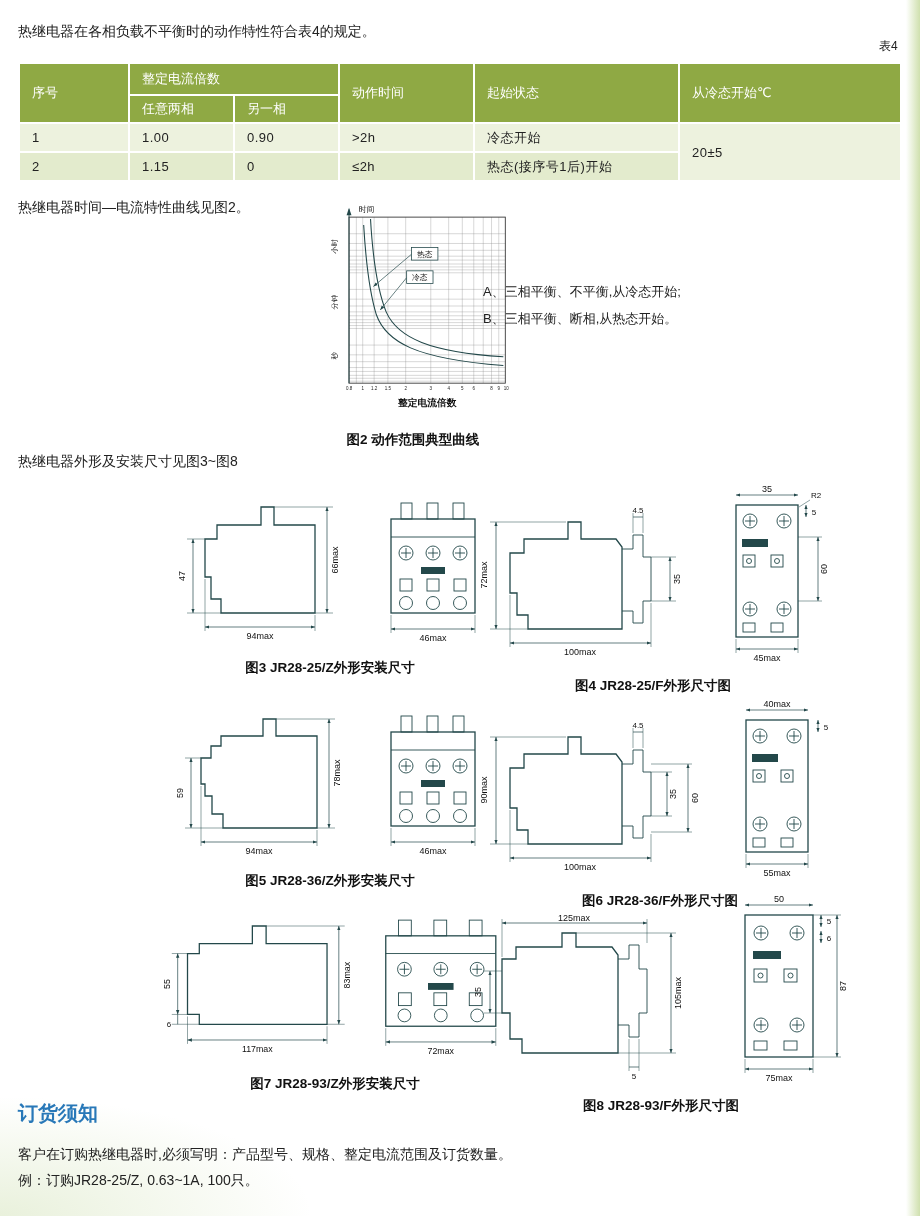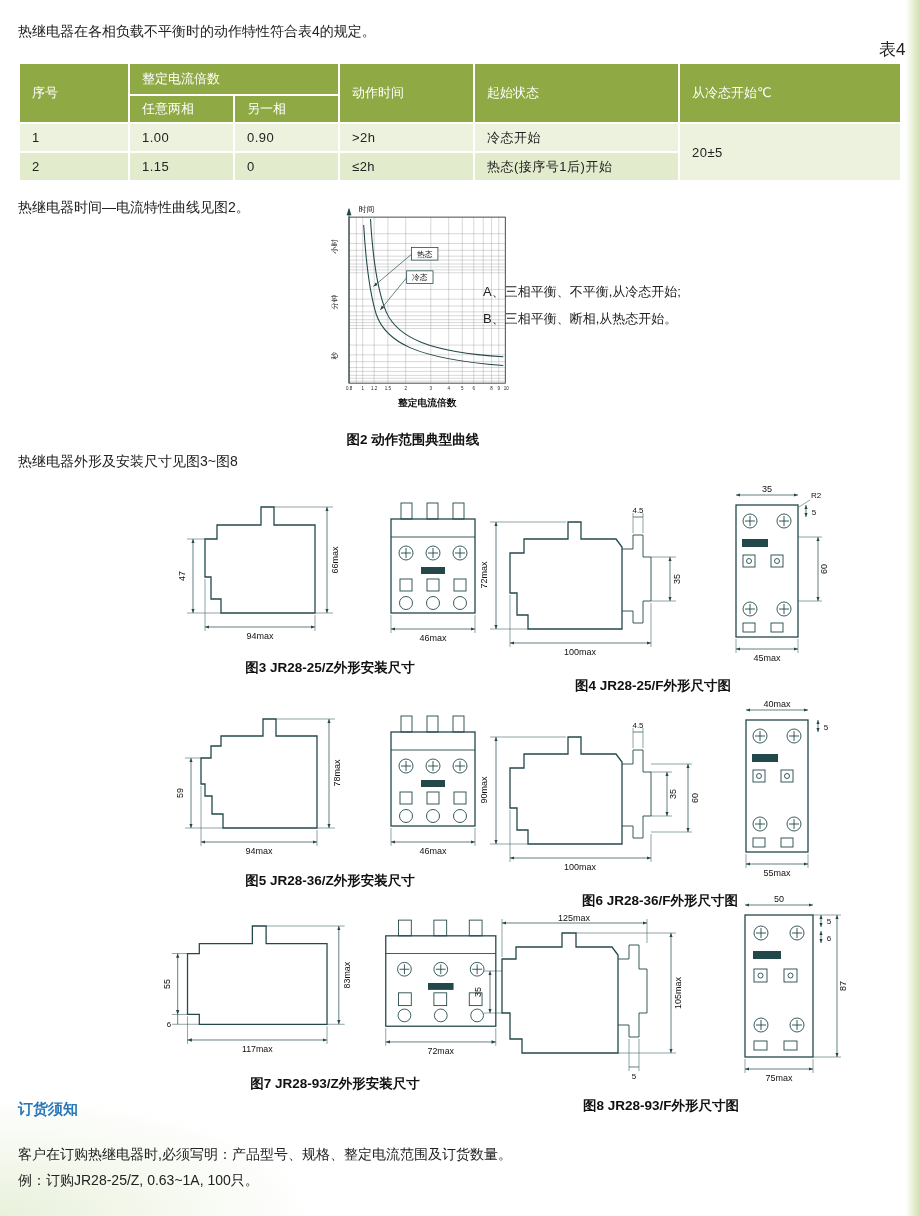--- a/index.html
+++ b/index.html
@@ -4,34 +4,34 @@
 <style>
   html,body{margin:0;padding:0;background:#fff;}
   .page{position:relative;width:920px;height:1216px;background:#fff;overflow:hidden;
         font-family:"Liberation Sans","DejaVu Sans",sans-serif;color:#222;}
   .edge-right{position:absolute;right:0;top:0;width:14px;height:100%;
         background:linear-gradient(to left,#cfe0ae,rgba(255,255,255,0));}
   .corner-glow{position:absolute;left:0;bottom:0;width:340px;height:130px;pointer-events:none;
         background:radial-gradient(ellipse at 0% 100%,rgba(176,204,128,.28),rgba(255,255,255,0) 65%);}
   .abs{position:absolute;}
   .t14{font-size:14px;line-height:1.4;}
-  .tabletag{font-size:17px;}
+  .tabletag{font-size:12px;}
   table.spec{position:absolute;left:18px;top:62px;width:884px;border-collapse:collapse;table-layout:fixed;}
   table.spec td{border:2px solid #fff;padding:0 4px 0 12px;font-size:13px;vertical-align:middle;overflow:hidden;white-space:nowrap;}
   .hdr{background:#8fa944;color:#fff;}
   .r1{background:#edf2de;}
   .r2{background:#e3ebcd;}
   .hrow1 td{height:30px;}
   .hrow2 td{height:26px;}
   .drow td{height:27px;letter-spacing:.5px;}
   .figcap,.chart-caption{font-size:13.5px;font-weight:700;color:#111;text-align:center;margin-top:12px;}
   .fig{position:absolute;}
   .figrow{display:flex;gap:12px;align-items:flex-end;}
   .chart-notes{font-size:13px;line-height:2.1;}
-  .order-h{font-size:15px;font-weight:700;color:#2878b8;}
+  .order-h{font-size:20px;font-weight:700;color:#2878b8;}
   svg text{font-family:"Liberation Sans","DejaVu Sans",sans-serif;}
   .ol{fill:none;stroke:#23484a;stroke-width:1.3;stroke-linejoin:miter;}
   .il{fill:none;stroke:#23484a;stroke-width:.9;}
   .blk{fill:#23484a;}
   .dim{stroke:#23484a;stroke-width:.7;fill:none;}
   .ext{stroke:#23484a;stroke-width:.5;}
   .dt{font-size:9px;fill:#111;text-anchor:middle;}
   .dts{font-size:8px;fill:#111;text-anchor:middle;}
   .grid{stroke:#8a8a8a;stroke-width:.35;fill:none;}
   .box{fill:none;stroke:#333;stroke-width:.9;}

